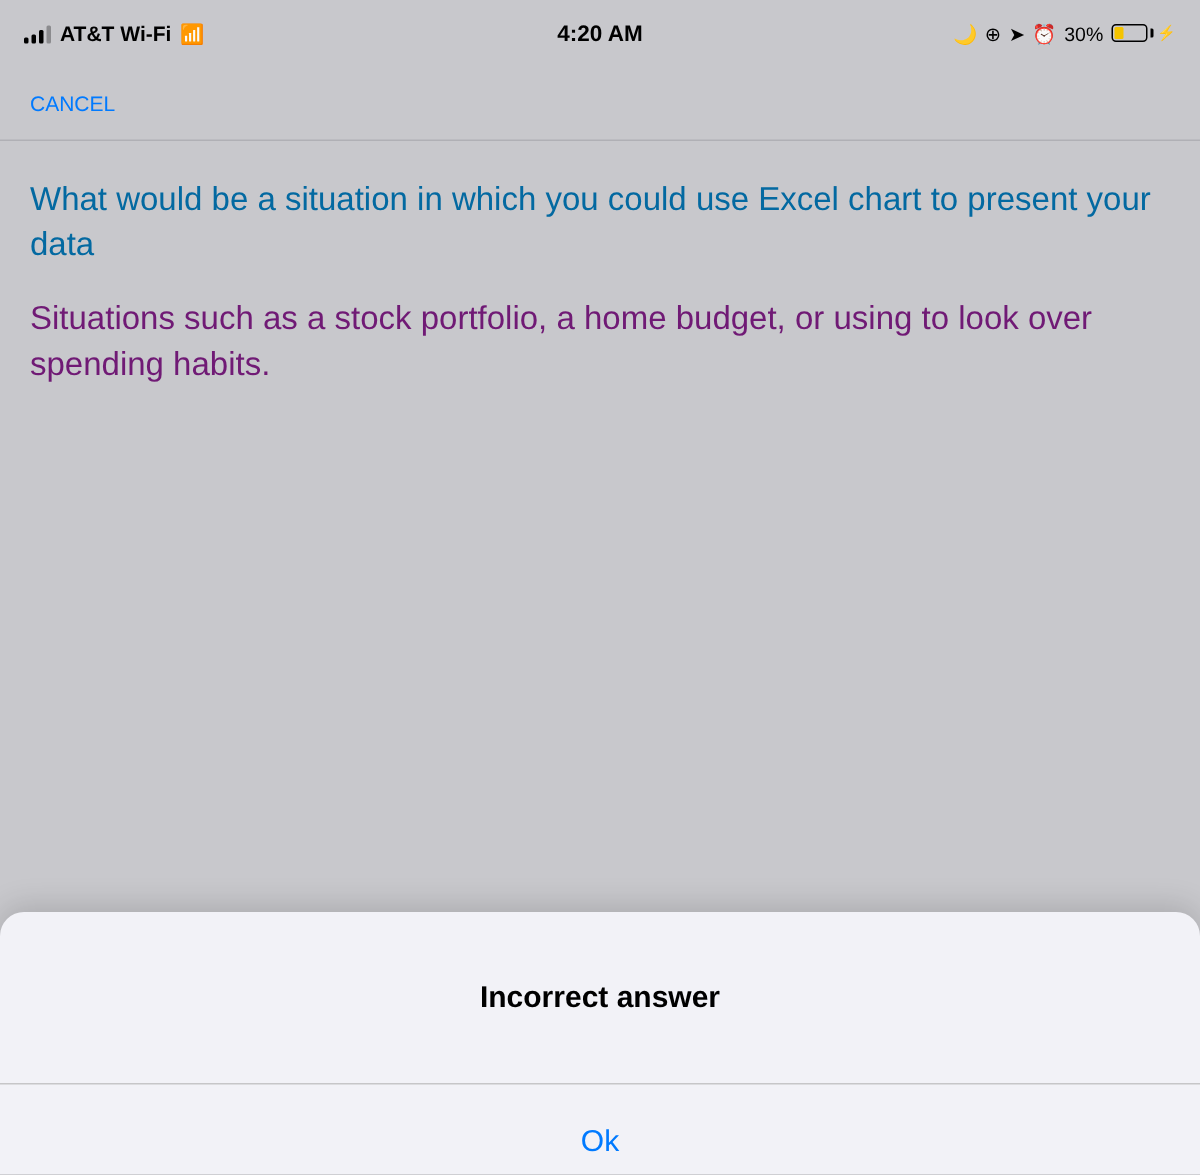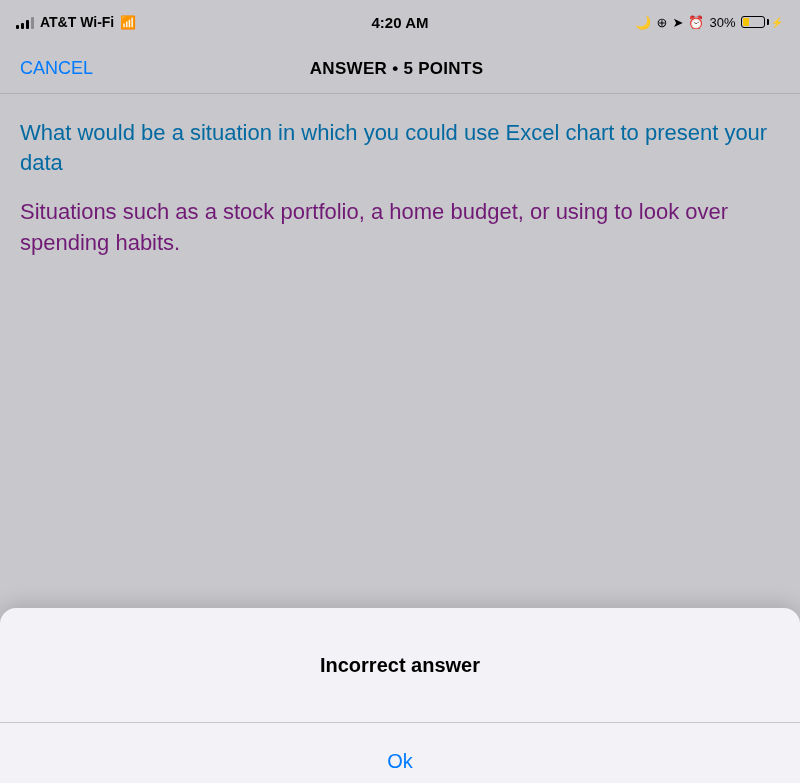--- a/index.html
+++ b/index.html
@@ -122,21 +122,21 @@
       justify-content: space-between;
       align-items: center;
       padding: 8px 20px;
       height: 50px;
       background: #c8c8cc;
       border-bottom: 1px solid #b0b0b5;
     }
 
     .cancel-button {
       color: #007aff;
-      font-size: 18px;
+      font-size: 14px;
       font-weight: 400;
       cursor: pointer;
       background: none;
       border: none;
       padding: 4px 0;
     }
 
     .nav-title {
       font-size: 17px;
       font-weight: 700;
@@ -258,21 +258,20 @@
         <div class="battery-fill"></div>
       </div>
       <div class="battery-tip"></div>
       <span class="battery-bolt">⚡</span>
     </div>
   </div>
 </div>
 
 <div class="nav-bar">
   <button class="cancel-button">CANCEL</button>
-  <span class="nav-title">ANSWER • 5 POINTS</span>
   <div class="nav-right-placeholder"></div>
 </div>
 
 <div class="main-content">
   <p class="question-text">What would be a situation in which you could use Excel chart to present your data</p>
   <p class="answer-text">Situations such as a stock portfolio, a home budget, or using to look over spending habits.</p>
 </div>
 
 <div class="modal-overlay">
   <div class="modal-sheet">

